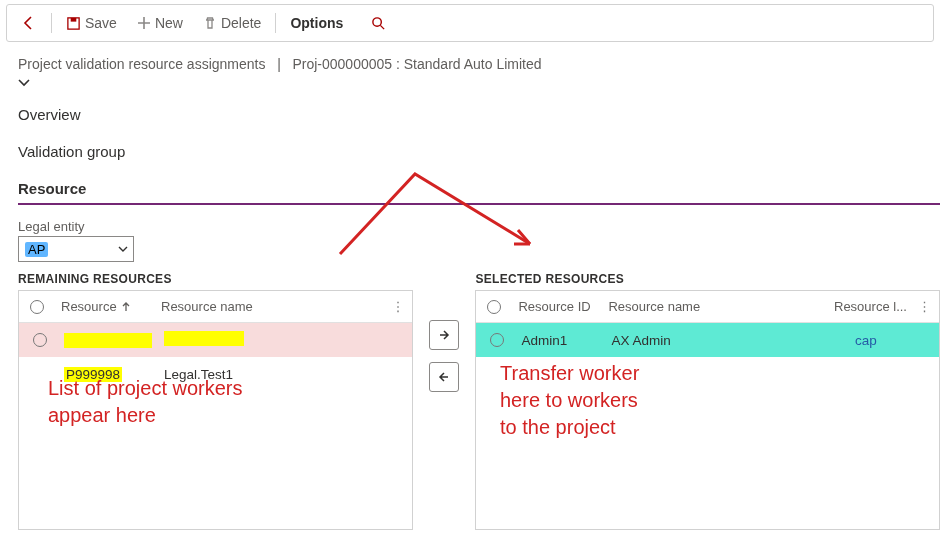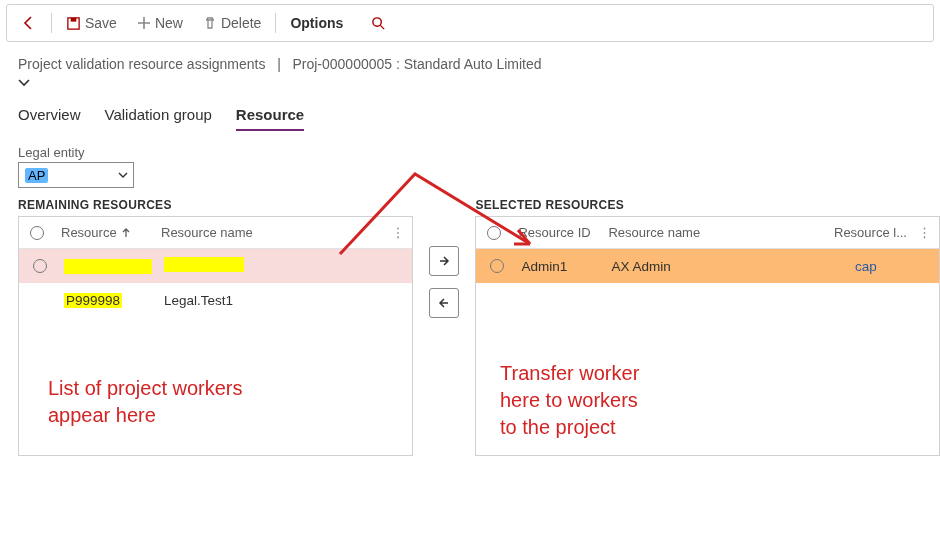--- a/index.html
+++ b/index.html
@@ -48,23 +48,24 @@
   .view-title {
     margin: 2px 0 0 16px;
     font-size: 30px;
     font-weight: 600;
     display: flex;
     align-items: center;
     gap: 4px;
   }
   .tabs {
     display: flex;
-    gap: 24px;
+    gap: 14px;
     margin: 16px 0 0 18px;
     font-size: 15px;
+    flex-direction: column;
   }
   .tab { padding-bottom: 6px; cursor: pointer; color: #323130; }
   .tab.active { font-weight: 600; border-bottom: 2px solid #742774; }
   .field-block { margin: 14px 0 0 18px; }
   .field-label { color: #605e5c; font-size: 13px; margin-bottom: 2px; }
   .combo {
     display: flex;
     align-items: center;
     width: 116px;
     height: 26px;
@@ -117,21 +118,21 @@
   .gcol.legal { width: 90px; }
   .more { color: #777; margin-left:auto; cursor:pointer; }
   .grow {
     display: flex;
     align-items: center;
     height: 34px;
     font-size: 13.5px;
     border-left: 3px solid transparent;
   }
   .grow.selected { background: #f8dcdc; }
-  .grow.selected2 { background: #fdba74; }
+  .grow.selected2 { background: #5eead4; }
   .radio {
     width:14px;height:14px;border:1.5px solid #777;border-radius:50%;
   }
   .hl { background: #ffff00; }
   .transfer {
     display: flex;
     flex-direction: column;
     gap: 12px;
     margin-top: 48px;
   }

